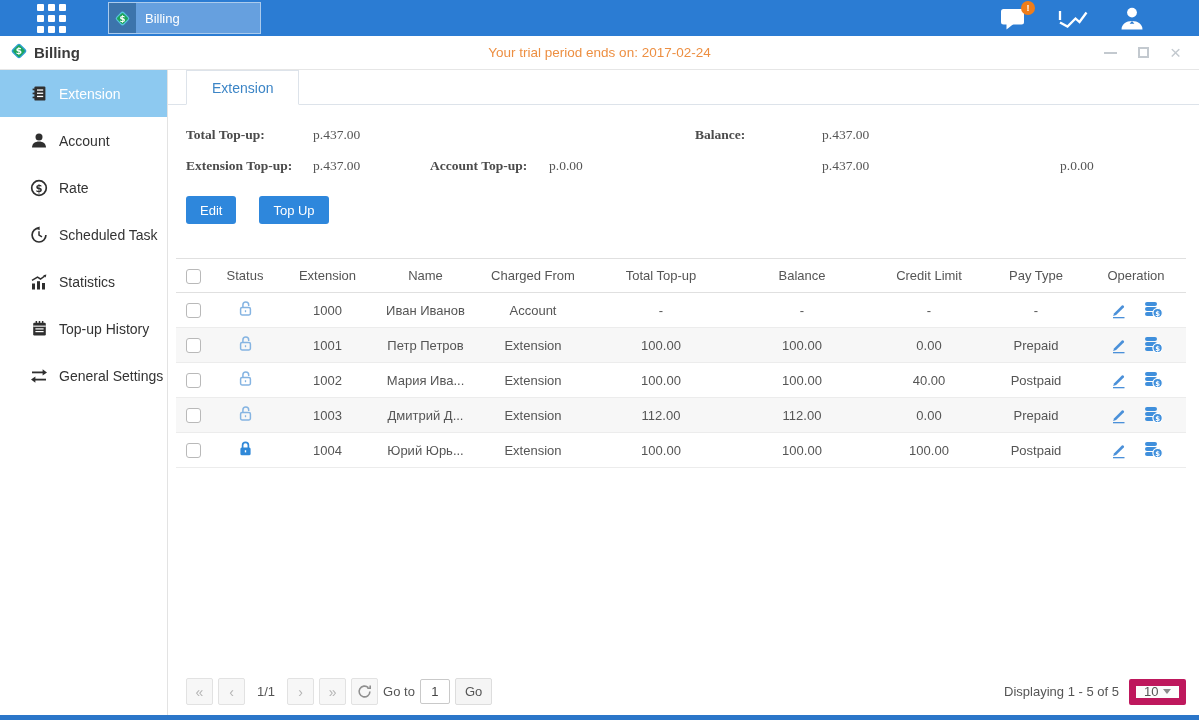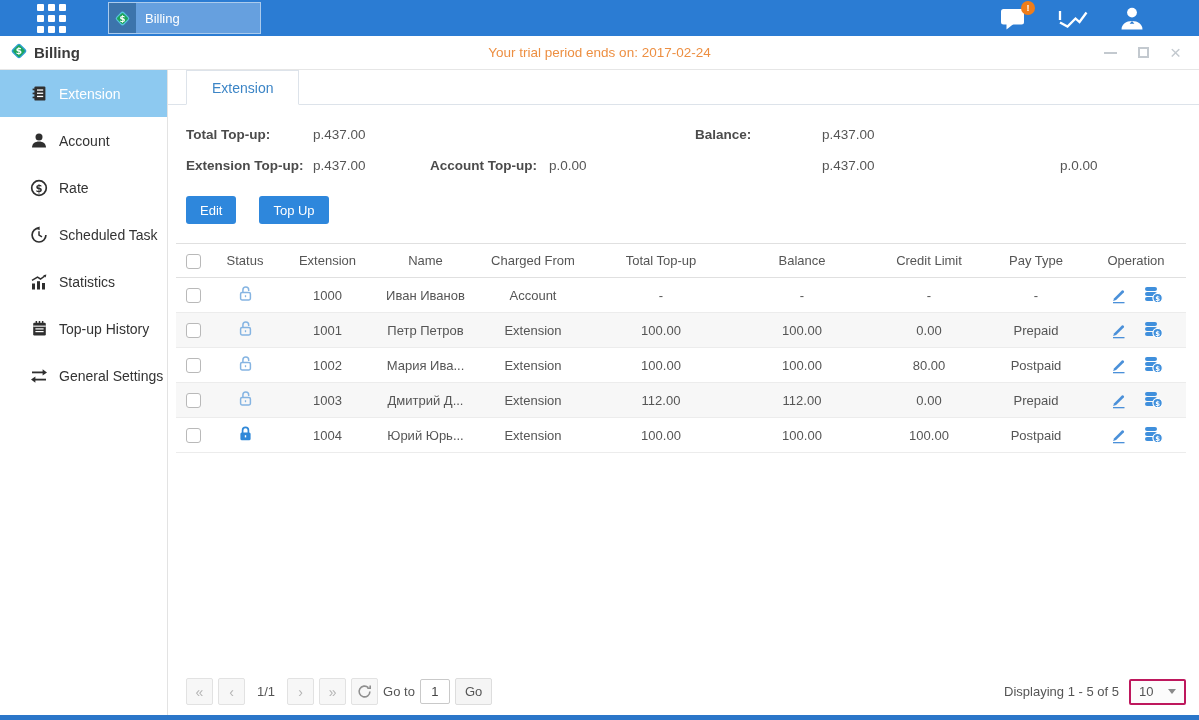--- a/index.html
+++ b/index.html
@@ -36,55 +36,55 @@
   .sidebar { width:168px; border-right:1px solid #e3e3e3; flex-shrink:0; }
   .side-item { height:47px; display:flex; align-items:center; padding-left:30px; gap:11px; color:#333; font-size:14px; cursor:pointer; }
   .side-item .sicon { width:18px; display:flex; justify-content:center; color:#2f2f2f; }
   .side-item.active { background:#8dc9f0; color:#fff; }
 
   .main { flex:1; display:flex; flex-direction:column; min-width:0; }
   .tabstrip { height:35px; border-bottom:1px solid #dde3ea; flex-shrink:0; }
   .tab { display:inline-block; margin-left:18px; height:35px; line-height:34px; padding:0 25px;
     border:1px solid #dde3ea; border-bottom:1px solid #fff; background:#fff; color:#3c85c6; font-size:14px; cursor:pointer; }
 
-  .summary { margin-top:14px; font-size:13.5px; }
+  .summary { margin-top:14px; font-size:13.5px;font-family:Liberation Serif, serif; }
   .srow { position:relative; height:31px; }
   .srow span { position:absolute; line-height:31px; white-space:nowrap; }
   .slabel { font-weight:bold; color:#4b4b4b; }
   .sval { color:#555; }
   .p-l1 { left:18px; }  .p-v1 { left:145px; }
   .p-l2 { left:262px; } .p-v2 { left:381px; }
   .p-l3 { left:527px; } .p-v3 { left:654px; }
   .p-l4 { left:762px; } .p-v4 { left:892px; }
 
   .actions { margin:15px 0 0 18px; display:flex; gap:23px; }
   .btn { height:28px; padding:0 14px; background:#2e87dc; color:#fff; font-size:13px; border:none; border-radius:3px; cursor:pointer; font-family:inherit; }
 
-  .table { margin:19px 13px 0 8px; }
+  .table { margin:34px 13px 0 8px; }
   .thead, .trow { display:grid; grid-template-columns:34px 70px 95px 101px 114px 142px 140px 114px 100px 100px;
     align-items:center; height:35px; }
   .thead { border-top:1px solid #e0e0e0; border-bottom:1px solid #e0e0e0; color:#555; font-size:13px; }
   .trow { border-bottom:1px solid #ececec; color:#555; font-size:13px; }
   .trow:nth-child(even) { background:#f7f7f7; }
   .cell { text-align:center; overflow:hidden; white-space:nowrap; }
   .checkbox { display:inline-block; width:15px; height:15px; border:1px solid #b9b9b9; border-radius:3px; background:#fff; cursor:pointer; vertical-align:middle; }
   .ops { display:flex; justify-content:center; align-items:center; gap:16px; }
   .op-ic { cursor:pointer; display:flex; align-items:center; }
   .lock-wrap svg.closed { display:none; }
   .lock-wrap.locked svg.closed { display:inline; }
 
   .pager { margin:auto 13px 10px 18px; display:flex; align-items:center; gap:5px; font-size:13px; color:#555; }
   .pbtn { width:27px; height:27px; background:#f7f7f7; border:1px solid #e2e2e2; border-radius:2px;
     color:#b5b5b5; font-size:14px; display:flex; align-items:center; justify-content:center; cursor:pointer; }
   .page-ind { margin:0 7px; }
   .goto-label { }
   .goto-input { width:30px; height:25px; border:1px solid #c9c9c9; border-radius:2px; text-align:center; font-size:13px; color:#444; font-family:inherit; }
   .go-btn { height:27px; padding:0 9px; background:#f5f5f5; border:1px solid #ddd; border-radius:2px; color:#555; font-size:13px; cursor:pointer; font-family:inherit; }
   .pager-right { margin-left:auto; display:flex; align-items:center; gap:10px; }
-  .select-box { width:57px; height:26px; border:2px solid #be185d; border-radius:2px; background:#fcfcfc;
+  .select-box { width:57px; height:26px; border:7px solid #be185d; border-radius:2px; background:#fcfcfc;
     display:flex; align-items:center; justify-content:space-between; padding:0 8px; cursor:pointer; }
   .caret { width:0; height:0; border-left:4px solid transparent; border-right:4px solid transparent; border-top:5px solid #8a8a8a; }
 
   .bottom-strip { height:5px; background:#2b76c9; flex-shrink:0; }
 </style>
 </head>
 <body>
 
 <div class="screen">
 
@@ -358,21 +358,21 @@
             <div class="cell"><span class="lock-wrap"><svg class="open" width="17" height="17" viewBox="0 0 17 17" fill="none" stroke="#85b4e2" stroke-width="1.5">
                     <rect x="3.6" y="7.6" width="9.8" height="7.3" rx="1.4"></rect>
                     <path d="M5.9 7.4 V4.9 a2.9 2.9 0 0 1 5.8 0 v1"></path>
                     <path d="M8.5 10.2 v2" stroke-width="1.3"></path>
                   </svg></span></div>
             <div class="cell">1002</div>
             <div class="cell">Мария Ива...</div>
             <div class="cell">Extension</div>
             <div class="cell">100.00</div>
             <div class="cell">100.00</div>
-            <div class="cell">80.00</div>
+            <div class="cell">40.00</div>
             <div class="cell">Postpaid</div>
             <div class="cell ops">
                 <span class="op-ic">
                   <svg width="17" height="17" viewBox="0 0 17 17">
                     <path d="M4.2 11.2 L11.9 3.5 a1 1 0 0 1 1.4 0 l.5 .5 a1 1 0 0 1 0 1.4 L6.1 13.1 l-3 .9 z" fill="#4a90d9"></path>
                     <rect x="3" y="15" width="11.5" height="1.3" fill="#4a90d9"></rect>
                   </svg>
                 </span>
                 <span class="op-ic">
                   <svg width="20" height="18" viewBox="0 0 20 18" fill="#3f8fdc">

